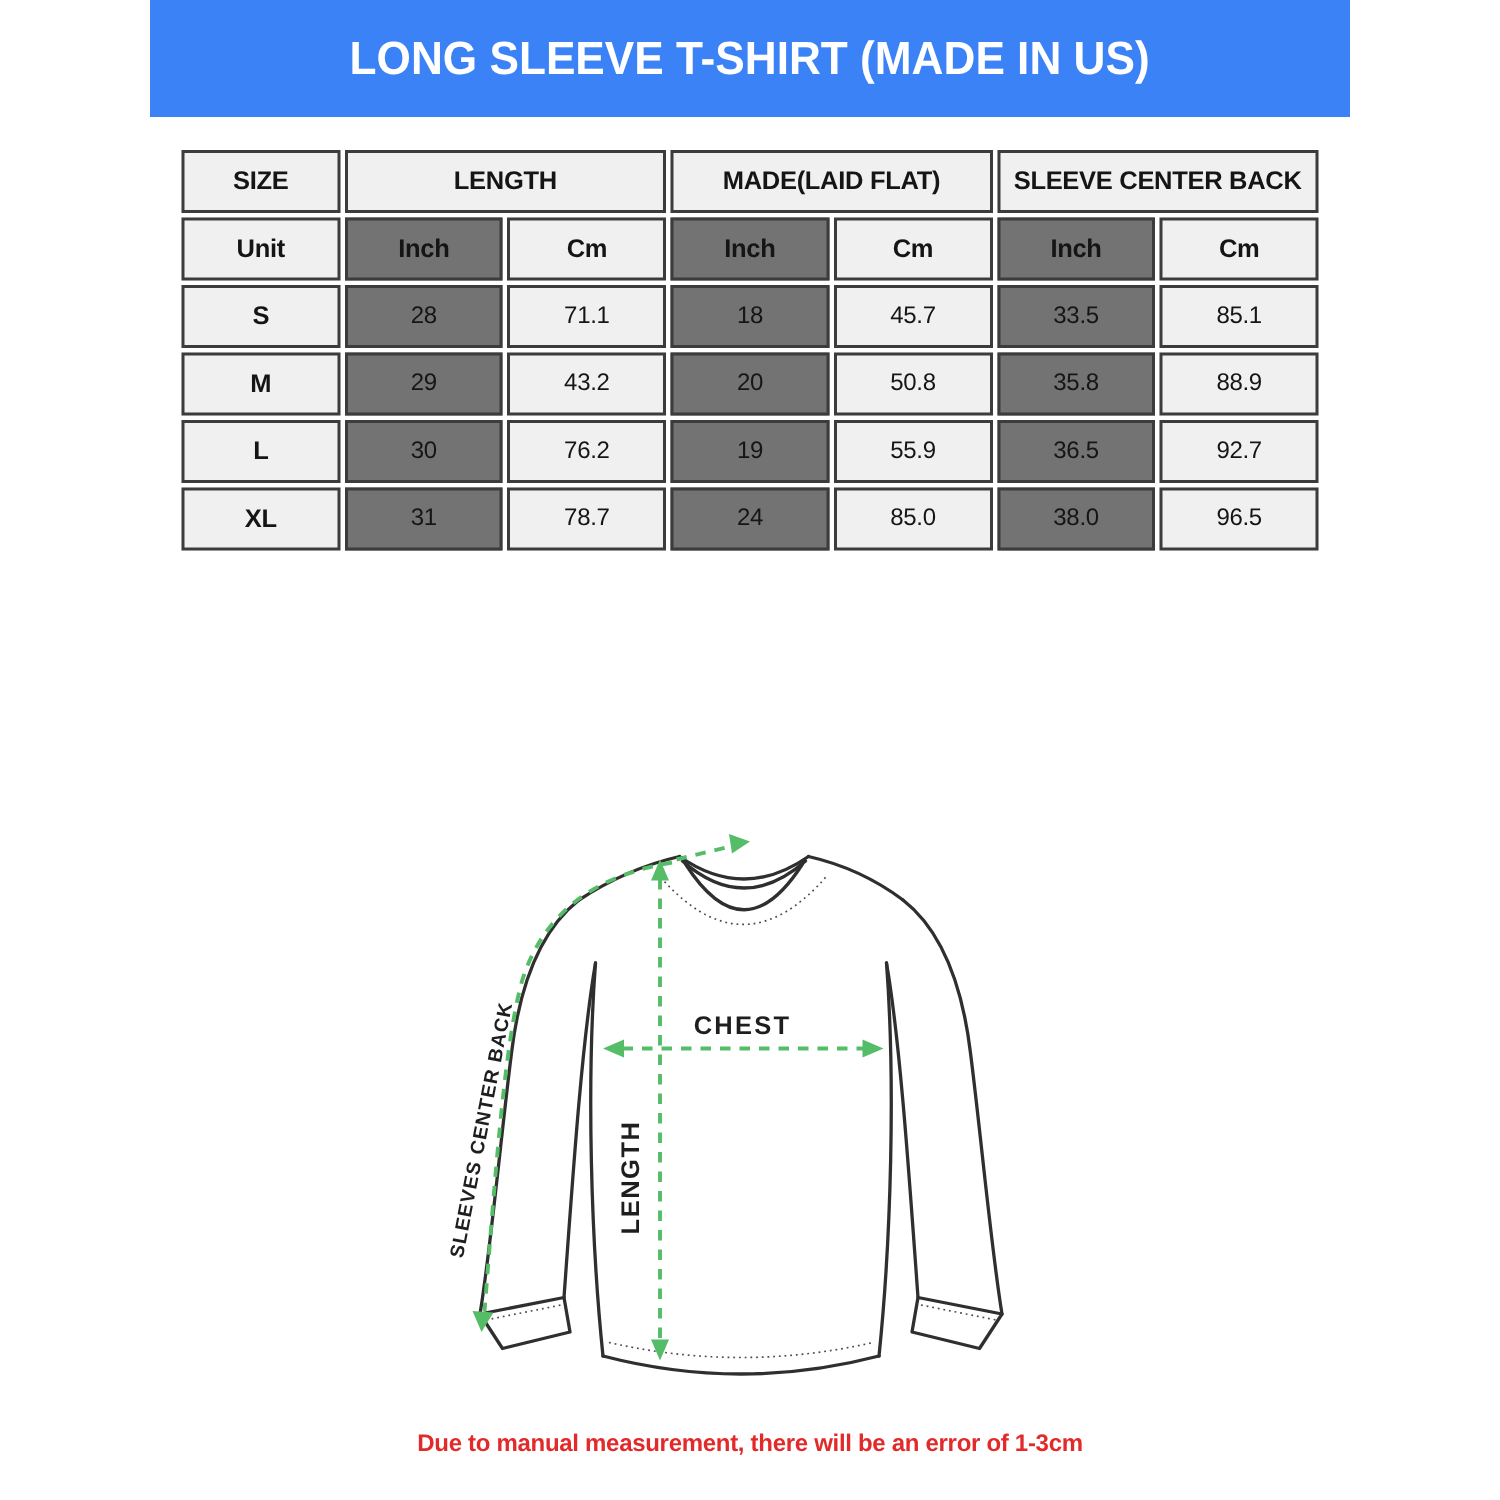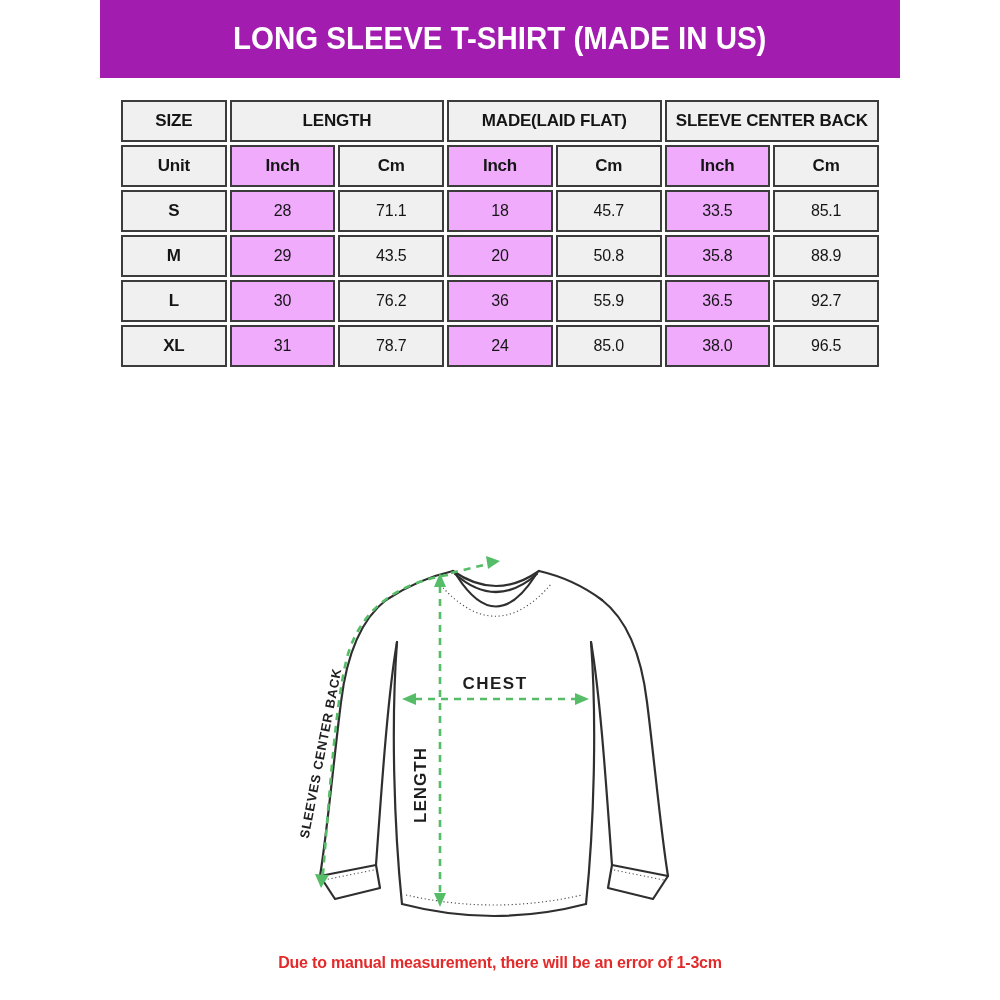--- a/index.html
+++ b/index.html
@@ -3,34 +3,34 @@
 <meta charset="utf-8">
 <style>
   html,body{margin:0;padding:0;}
   body{
     width:1000px;height:1000px;position:relative;background:#ffffff;
     font-family:"Liberation Sans",sans-serif;color:#151515;overflow:hidden;
   }
   
   .banner{
     position:absolute;left:100px;top:0;width:800px;height:78px;
-    background:#a21caf;display:flex;align-items:center;justify-content:center;
+    background:#3b82f6;display:flex;align-items:center;justify-content:center;
   }
   .banner h1{
     margin:0;color:#ffffff;font-size:31px;font-weight:bold;letter-spacing:0;
     transform:scaleX(.95);white-space:nowrap;
   }
   
   .size-table-wrap{position:absolute;left:118px;top:97px;width:764px;}
   table.size-table{
     width:100%;border-collapse:separate;border-spacing:3px;table-layout:fixed;
   }
   table.size-table td{
     border:2px solid #3c3c3c;height:38px;text-align:center;vertical-align:middle;
-    font-size:16px;background:#f0abfc;padding:0;letter-spacing:-.2px;
+    font-size:16px;background:#737373;padding:0;letter-spacing:-.2px;
   }
   table.size-table td.g{background:#f0f0f0;margin-top:21px;}
   table.size-table td.hd{font-weight:bold;font-size:17px;}
   
   .diagram{position:absolute;left:285px;top:542px;width:430px;height:400px;}
   .outline{stroke:#2f2f2f;stroke-width:2.2;fill:none;stroke-linecap:round;stroke-linejoin:round;}
   .stitch{stroke:#4a4a4a;stroke-width:1.1;fill:none;stroke-dasharray:1.2 2.6;}
   .marrow{stroke:#55bd68;stroke-width:2.6;fill:none;stroke-dasharray:7 6;}
   .mhead{fill:#55bd68;stroke:none;}
   .mlabel{fill:#1e1e1e;font-family:"Liberation Sans",sans-serif;font-weight:bold;}
@@ -70,31 +70,31 @@
         <td>28</td>
         <td class="g">71.1</td>
         <td>18</td>
         <td class="g">45.7</td>
         <td>33.5</td>
         <td class="g">85.1</td>
       </tr>
       <tr>
         <td class="g hd">M</td>
         <td>29</td>
-        <td class="g">43.5</td>
+        <td class="g">43.2</td>
         <td>20</td>
         <td class="g">50.8</td>
         <td>35.8</td>
         <td class="g">88.9</td>
       </tr>
       <tr>
         <td class="g hd">L</td>
         <td>30</td>
         <td class="g">76.2</td>
-        <td>36</td>
+        <td>19</td>
         <td class="g">55.9</td>
         <td>36.5</td>
         <td class="g">92.7</td>
       </tr>
       <tr>
         <td class="g hd">XL</td>
         <td>31</td>
         <td class="g">78.7</td>
         <td>24</td>
         <td class="g">85.0</td>

